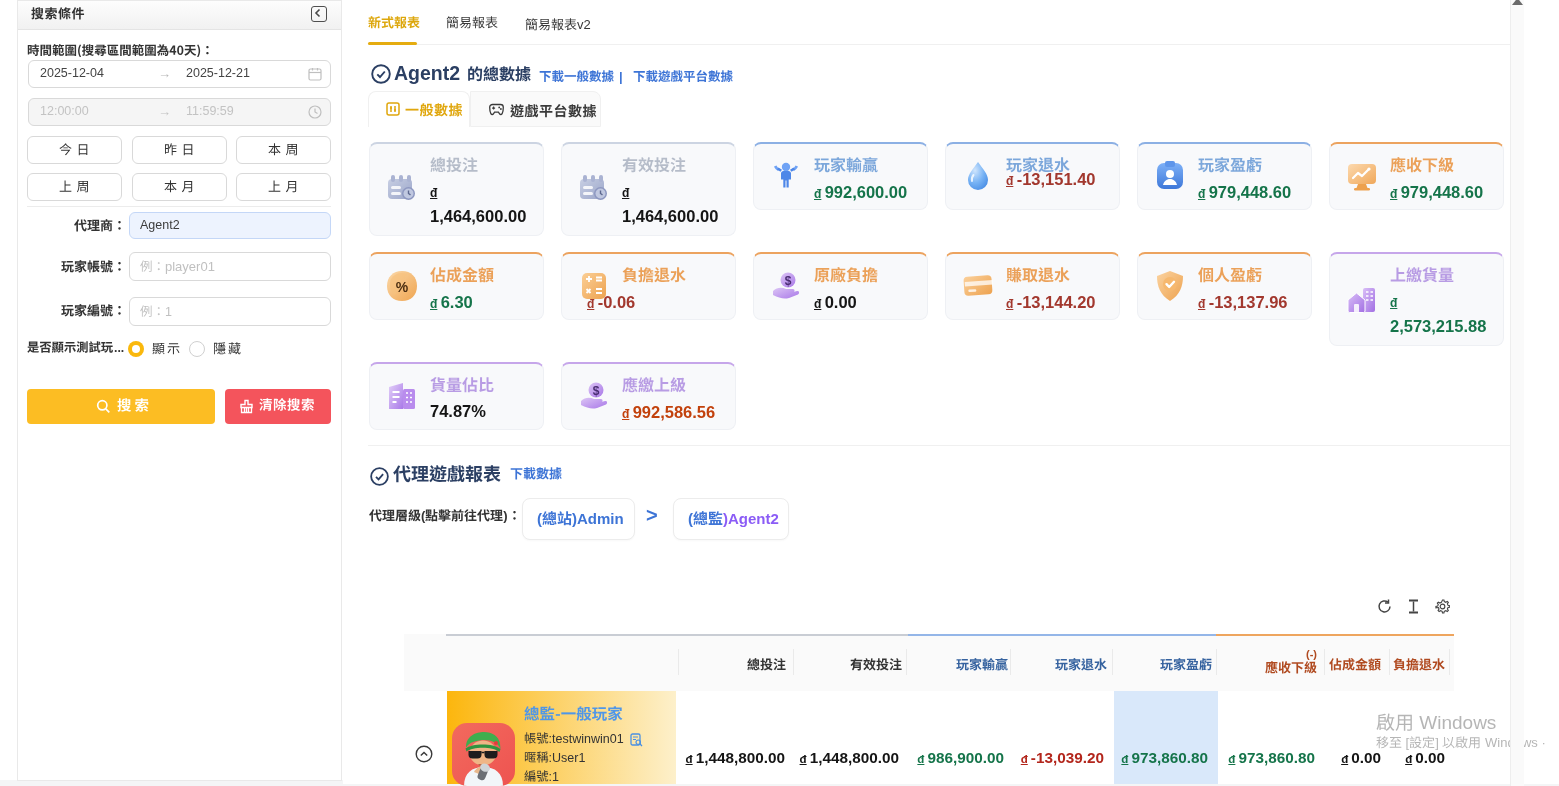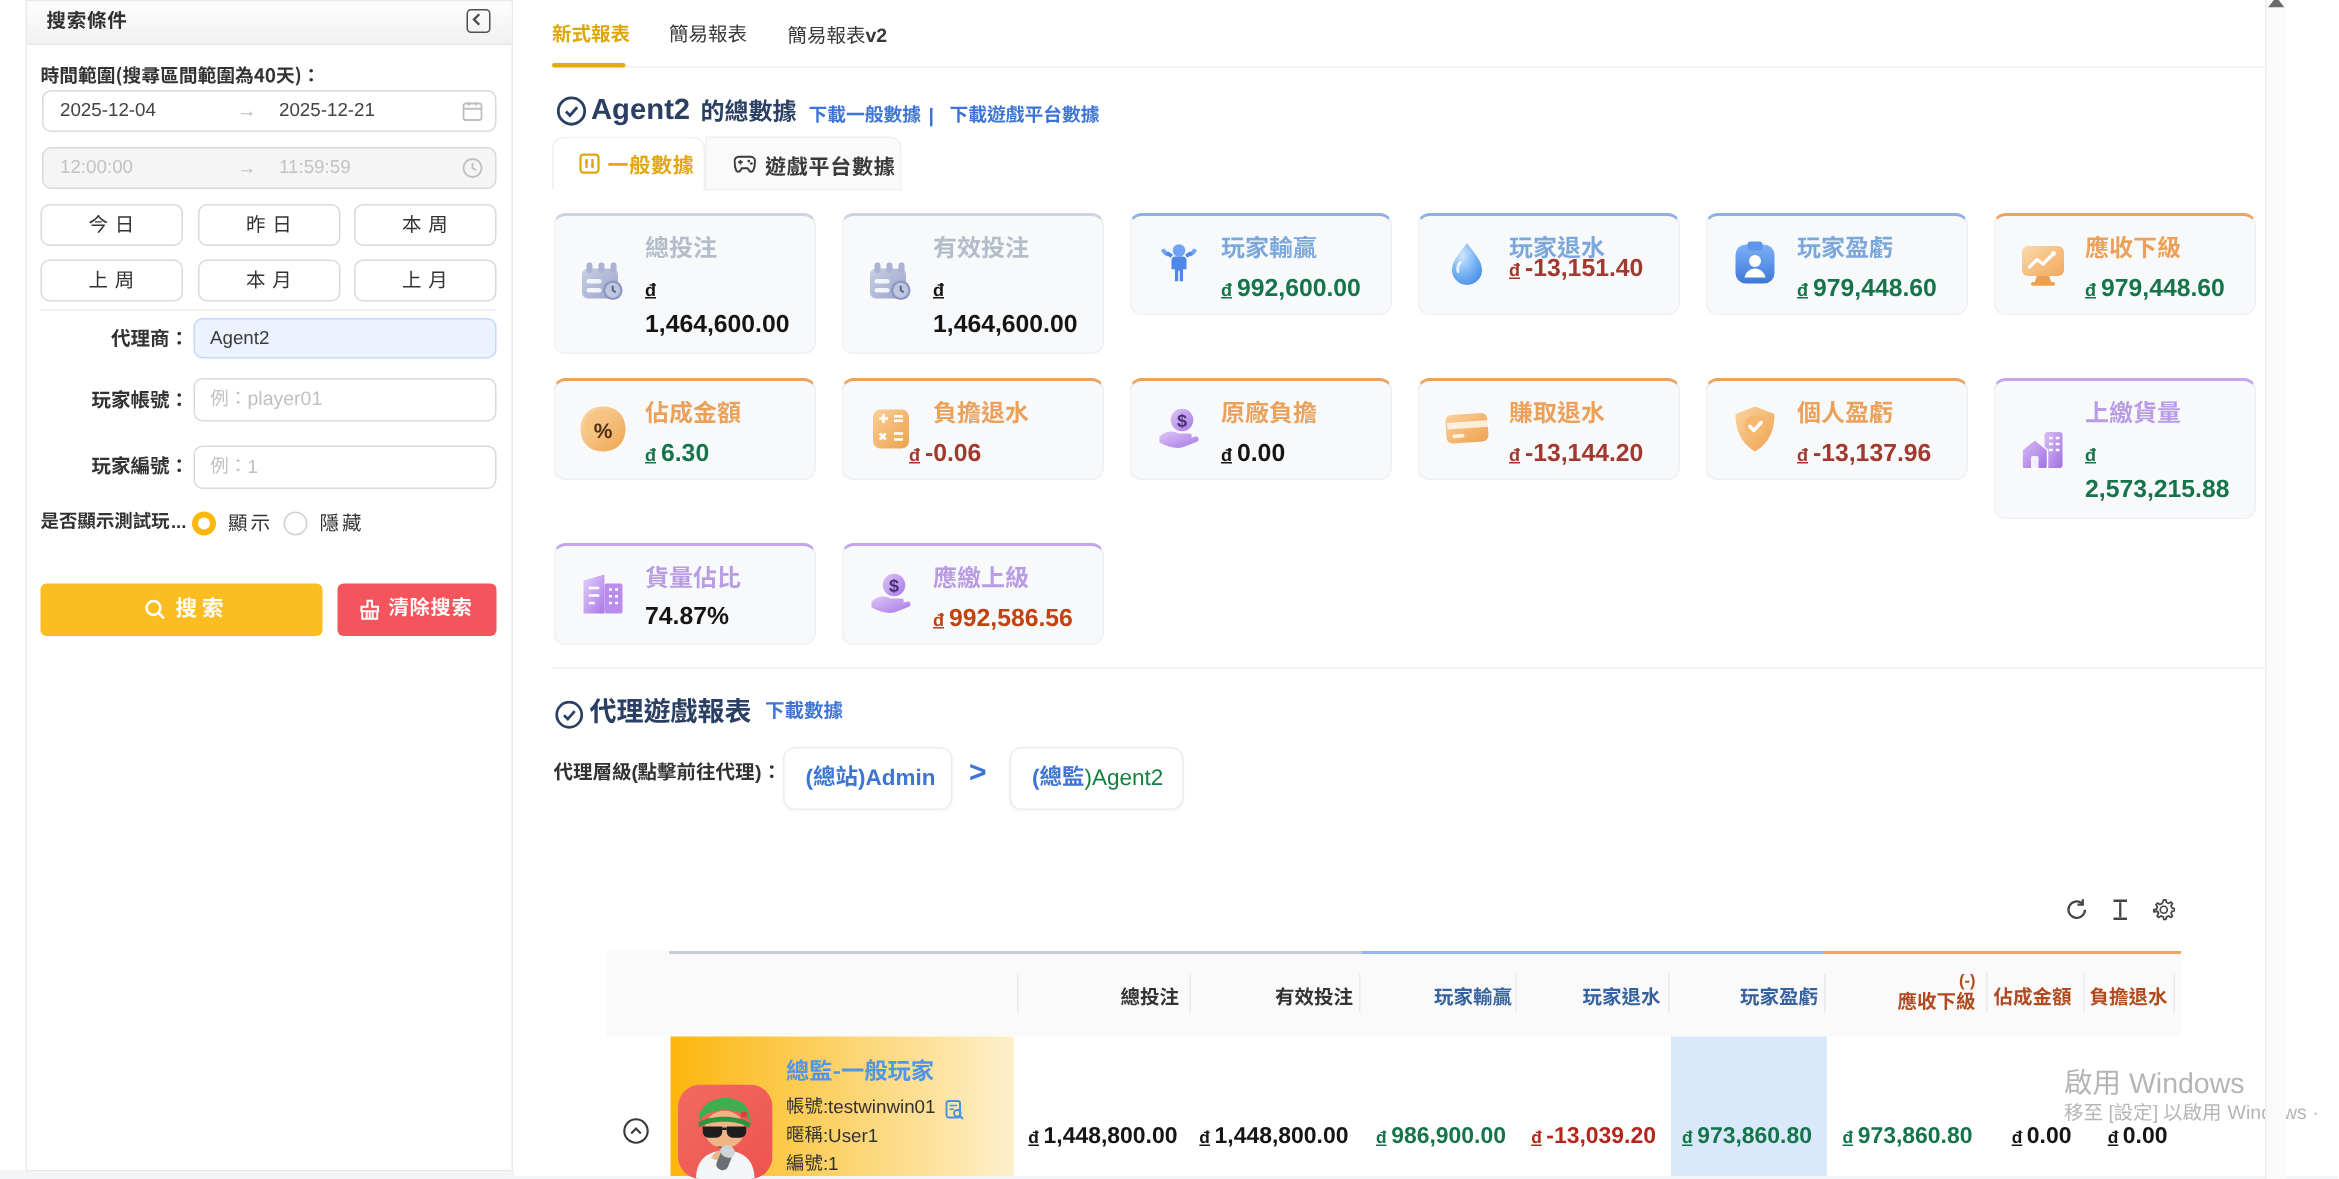--- a/index.html
+++ b/index.html
@@ -214,21 +214,21 @@
           <use href="#g53" x="3000"></use>
         </g>
       </svg></div>
 <div style="position:absolute;left:525px;top:16px;line-height:15px;white-space:nowrap"><svg style="vertical-align:-1.8px" width="52.0" height="13" viewBox="0 0 4000 1000">
         <g fill="#383838" transform="translate(0,865) scale(1,-1)">
           <use href="#g50" x="0"></use>
           <use href="#g51" x="1000"></use>
           <use href="#g52" x="2000"></use>
           <use href="#g53" x="3000"></use>
         </g>
-      </svg><span style="font-size:13px;color:#383838;font-weight:700">v2</span></div>
+      </svg><span style="font-size:13px;color:#383838;font-weight:400">v2</span></div>
 <div style="position:absolute;left:368px;top:44px;width:1142px;height:1px;background:#f0f0f0"></div>
 <div style="position:absolute;left:368px;top:42px;width:49px;height:3px;background:#e5ac10;border-radius:2px"></div>
 <svg style="position:absolute;left:371px;top:64px" width="20" height="20" viewBox="0 0 20 20">
       <circle cx="10" cy="10" r="8.8" fill="none" stroke="#2b3f63" stroke-width="1.9"></circle>
       <path d="M6.3 10.3 L9 13 L13.8 7.5" stroke="#2b3f63" stroke-width="1.9" fill="none"></path>
     </svg>
 <div style="position:absolute;left:394px;top:62px;font-size:19.5px;color:#2b3f63;font-weight:700;line-height:22px;letter-spacing:0px;white-space:nowrap">Agent2</div>
 <div style="position:absolute;left:467px;top:66px;line-height:0"><svg style="vertical-align:-0.135em" width="64.0" height="16" viewBox="0 0 4000 1000">
         <g fill="#2b3f63" transform="translate(0,865) scale(1,-1)">
           <use href="#g54" x="0"></use>
@@ -469,21 +469,21 @@
         <path d="M19 20h6M19 24h6" stroke="#fff" stroke-width="1.8"></path>
       </svg></div>
 <div style="position:absolute;left:622px;top:267px;line-height:0"><svg style="vertical-align:-0.135em" width="64.0" height="16" viewBox="0 0 4000 1000">
         <g fill="#eba159" transform="translate(0,865) scale(1,-1)">
           <use href="#g83" x="0"></use>
           <use href="#g84" x="1000"></use>
           <use href="#g72" x="2000"></use>
           <use href="#g73" x="3000"></use>
         </g>
       </svg></div>
-<div style="position:absolute;left:606px;top:293px;font-size:16.5px;color:#a2382e;font-weight:700;line-height:19px;letter-spacing:0px;white-space:nowrap"><u style="font-size:12px">đ</u> -0.06</div>
+<div style="position:absolute;left:587px;top:293px;font-size:16.5px;color:#a2382e;font-weight:700;line-height:19px;letter-spacing:0px;white-space:nowrap"><u style="font-size:12px">đ</u> -0.06</div>
 <div style="position:absolute;left:753px;top:252px;width:175px;height:68px;background:#f8f9fb;border:1px solid #eef0f4;border-top:2px solid #eca35f;border-radius:8px"></div>
 <div style="position:absolute;left:769px;top:269px;line-height:0"><svg width="34" height="34" viewBox="0 0 34 34">
         <defs>
           <linearGradient id="lghc" x1="0" y1="0" x2="1" y2="1">
             <stop offset="0" stop-color="#dcc5f5"></stop>
             <stop offset="1" stop-color="#a978e8"></stop>
           </linearGradient>
         </defs>
         <circle cx="19" cy="11" r="7.5" fill="url(#lghc)"></circle>
         <text x="19" y="15.5" font-size="12" font-weight="bold" fill="#4a2d72" text-anchor="middle" font-family="Liberation Sans, sans-serif">$</text>
@@ -657,21 +657,21 @@
           <use href="#g101" x="1000"></use>
         </g>
       </svg><span style="font-size:15px;color:#3d74d6;font-weight:700">)Admin</span></div>
 <div style="position:absolute;left:646px;top:504px;font-size:20px;color:#3d74d6;font-weight:700;line-height:23px;letter-spacing:0px;white-space:nowrap">&gt;</div>
 <div style="position:absolute;left:673px;top:498px;width:116px;height:42px;background:#fff;border:1px solid #ececec;border-radius:8px;box-shadow:0 1px 2px rgba(0,0,0,.03)"></div>
 <div style="position:absolute;left:688px;top:510px;line-height:17px;white-space:nowrap"><span style="font-size:15px;color:#3d74d6;font-weight:700">(</span><svg style="vertical-align:-2.0px" width="30.0" height="15" viewBox="0 0 2000 1000">
         <g fill="#3d74d6" transform="translate(0,865) scale(1,-1)">
           <use href="#g55" x="0"></use>
           <use href="#g102" x="1000"></use>
         </g>
-      </svg><span style="font-size:15px;color:#15803d;font-weight:400">)Agent2</span></div>
+      </svg><span style="font-size:15px;color:#8b5cf6;font-weight:700">)Agent2</span></div>
 <svg style="position:absolute;left:1377px;top:599px" width="15" height="15" viewBox="0 0 15 15">
       <path d="M13 7.5 A5.5 5.5 0 1 1 11 3.2" fill="none" stroke="#444" stroke-width="1.5"></path>
       <path d="M11.5 0.5 L11.5 4 L8 4" fill="none" stroke="#444" stroke-width="1.5"></path>
     </svg>
 <svg style="position:absolute;left:1406px;top:599px" width="15" height="15" viewBox="0 0 15 15">
       <path d="M7.5 2.5v10" fill="none" stroke="#444" stroke-width="1.5"></path>
       <path d="M3 1.5h9M3 13.5h9" stroke="#444" stroke-width="1.8"></path>
     </svg>
 <svg style="position:absolute;left:1435px;top:599px" width="15" height="15" viewBox="0 0 16 16">
       <path d="M8 1 l1.5 0 .4 1.8 1.6.7 1.6-1 1.1 1.1-1 1.6.7 1.6 1.8.4v1.5l-1.8.4-.7 1.6 1 1.6-1.1 1.1-1.6-1-1.6.7-.4 1.8H8l-.4-1.8-1.6-.7-1.6 1-1.1-1.1 1-1.6-.7-1.6L1 9.5V8l1.8-.4.7-1.6-1-1.6 1.1-1.1 1.6 1 1.6-.7z" fill="none" stroke="#444" stroke-width="1.2"></path>

